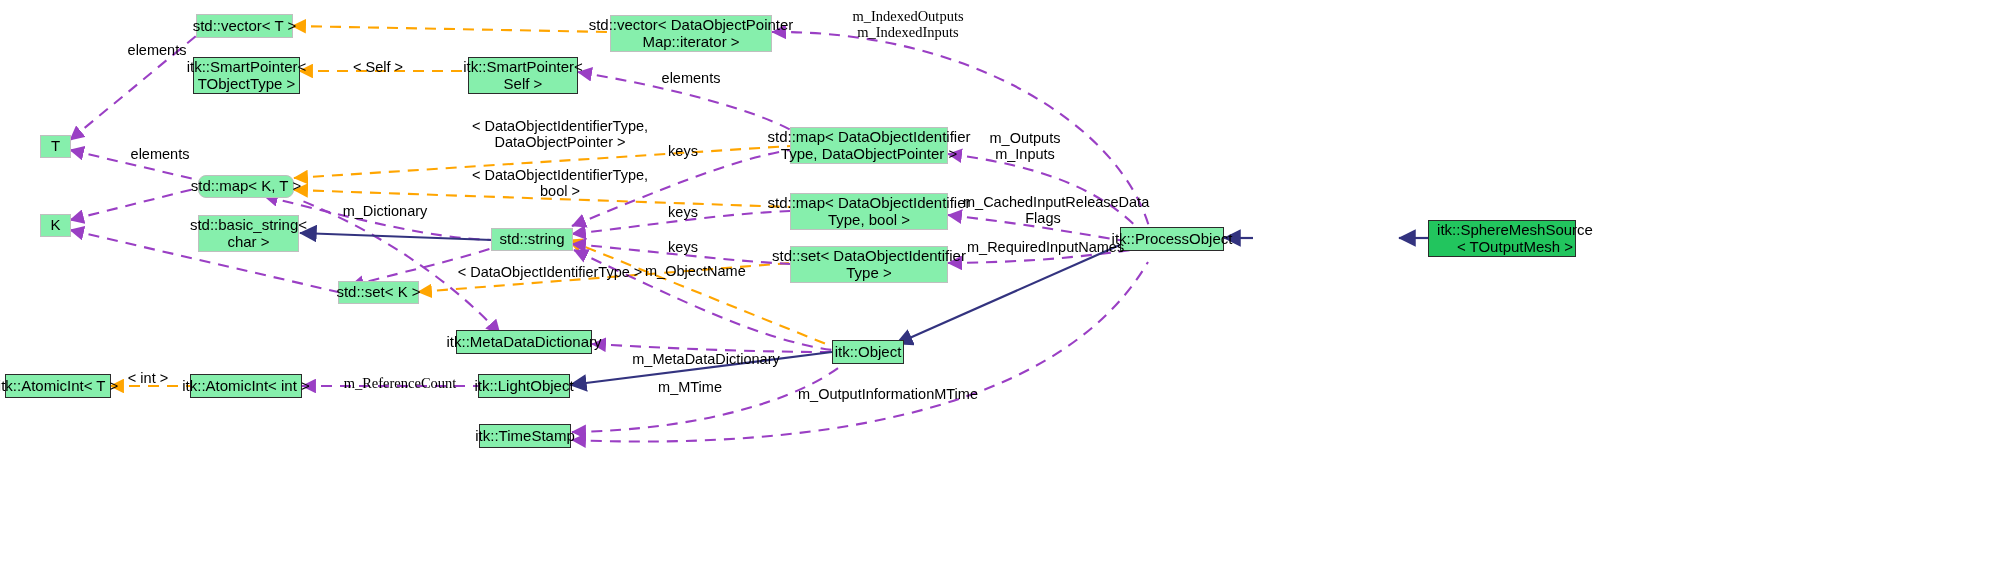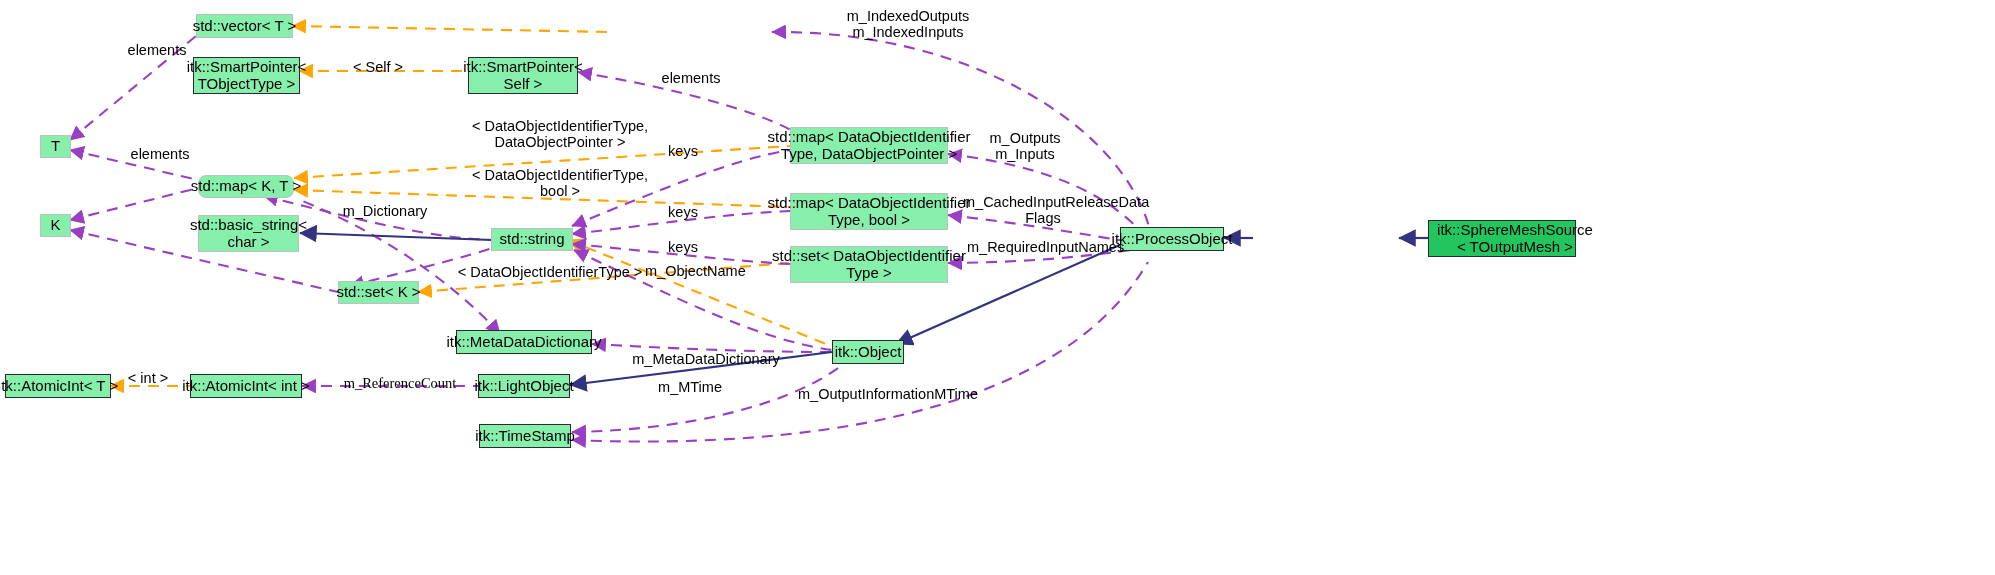--- a/index.html
+++ b/index.html
@@ -167,20 +167,22 @@
 
   <div class="node tpl" style="left:198px; top:175px; width:96px; height:23px;border-radius:8px;">std::map&lt; K, T &gt;</div>
 
   <div class="node tpl" style="left:198px; top:215px; width:101px; height:37px;">std::basic_string&lt;
 char &gt;</div>
 
   <div class="node tpl" style="left:338px; top:281px; width:81px; height:23px;">std::set&lt; K &gt;</div>
 
   <div class="node tpl" style="left:491px; top:228px; width:82px; height:23px;">std::string</div>
 
+  <div class="node tpl" style="left:610px; top:15px; width:162px; height:37px;">std::vector&lt; DataObjectPointer
+Map::iterator &gt;</div>
 
   <div class="node cls" style="left:468px; top:57px; width:110px; height:37px;">itk::SmartPointer&lt;
 Self &gt;</div>
 
   <div class="node tpl" style="left:790px; top:127px; width:158px; height:37px;">std::map&lt; DataObjectIdentifier
 Type, DataObjectPointer &gt;</div>
 
   <div class="node tpl" style="left:790px; top:193px; width:158px; height:37px;">std::map&lt; DataObjectIdentifier
 Type, bool &gt;</div>
 
@@ -207,21 +209,21 @@
 
 
   <div class="edge-label" style="left:122px; top:42px; width:70px;">elements</div>
 
   <div class="edge-label" style="left:348px; top:59px; width:60px;">&lt; Self &gt;</div>
 
   <div class="edge-label" style="left:656px; top:70px; width:70px;">elements</div>
 
   <div class="edge-label" style="left:125px; top:146px; width:70px;">elements</div>
 
-  <div class="edge-label" style="left:822px; top:8px; width:172px;">m_IndexedOutputs
+  <div class="edge-label" style="left:822px; top:8px; width:172px;font-family:Liberation Serif, serif;">m_IndexedOutputs
 m_IndexedInputs</div>
 
   <div class="edge-label" style="left:455px; top:118px; width:210px;">&lt; DataObjectIdentifierType,
 DataObjectPointer &gt;</div>
 
   <div class="edge-label" style="left:661px; top:143px; width:44px;">keys</div>
 
   <div class="edge-label" style="left:967px; top:130px; width:116px;">m_Outputs
 m_Inputs</div>
 

